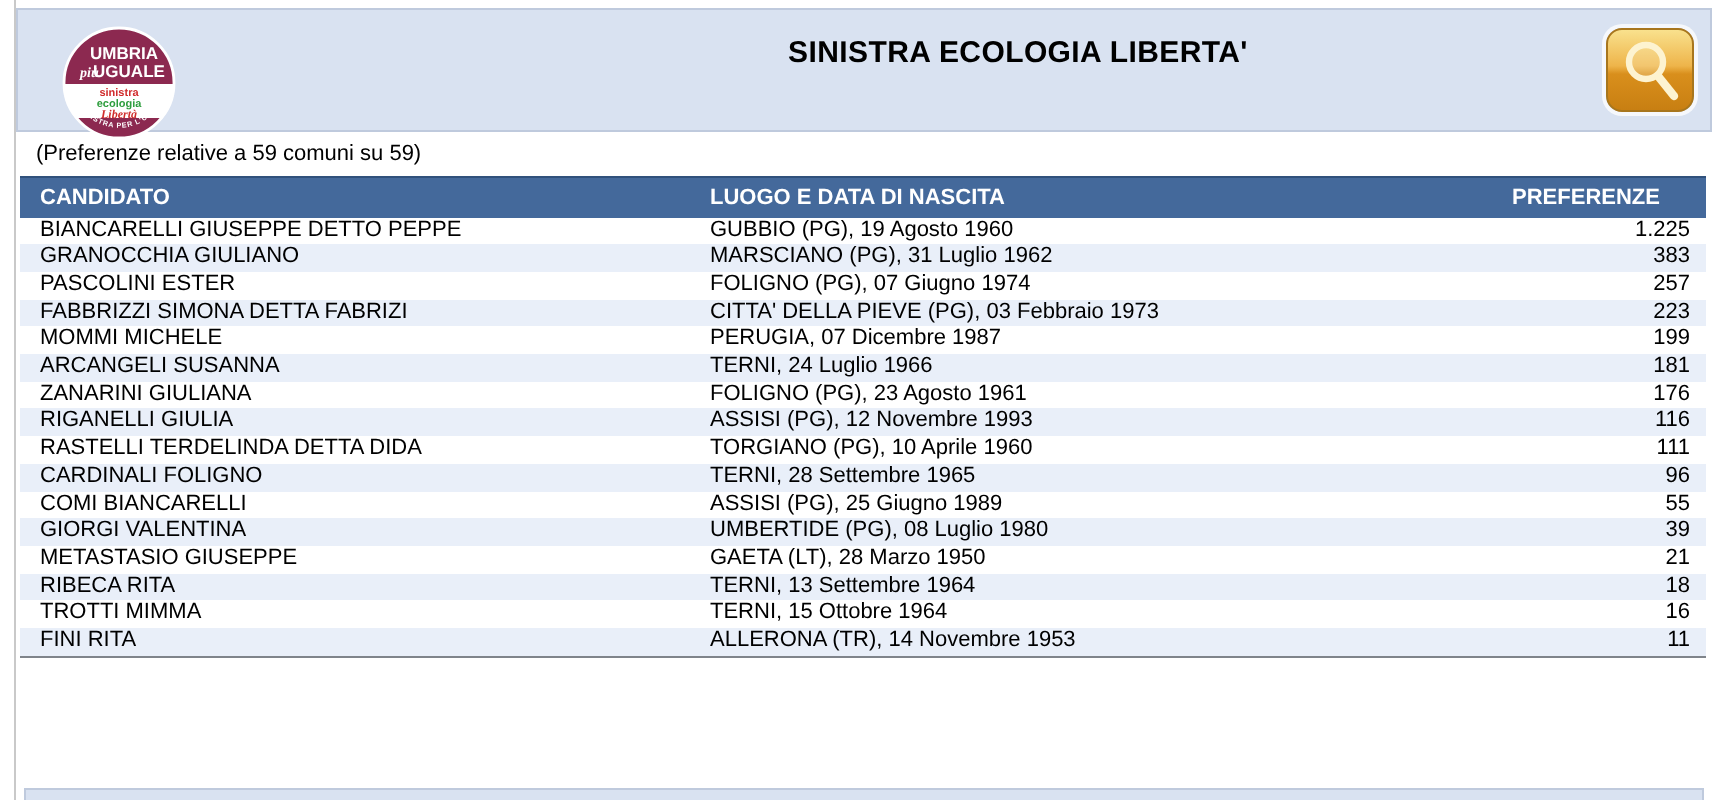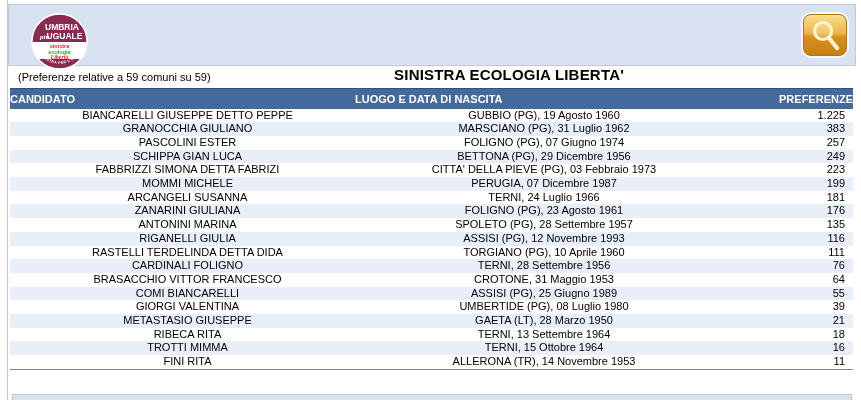--- a/index.html
+++ b/index.html
@@ -6,45 +6,45 @@
   html,body { width:861px; height:400px; background:#ffffff; overflow:hidden;
               font-family:"Liberation Sans", sans-serif; }
   .page-frame { position:absolute; left:7px; top:0; width:1px; height:400px;
                 background:#c9c9c9; }
 
   
   .header-panel { position:absolute; left:8px; top:4px; width:848px; height:62px;
                   background:#d9e2f1; border:1px solid #bfcadd; }
   .page-title { position:absolute; left:500px; top:13px; transform:translateX(-50%);
                 font-size:15px; font-weight:bold; color:#000; letter-spacing:.2px;
-                white-space:nowrap;margin-top:48px; }
+                white-space:nowrap; }
   .search-btn { position:absolute; left:794px; top:9px; width:44px; height:42px;
                 border-radius:8px; border:1px solid #a8761d; cursor:pointer;
                 background:linear-gradient(#f9e18d 0%, #eeb44a 45%, #d98f1c 55%, #c87f12 100%);
                 box-shadow:0 0 0 2px rgba(255,255,255,.75); }
   .search-btn svg { position:absolute; left:3px; top:2px; }
 
   
   .logo { position:absolute; left:22px; top:8px; width:57px; height:57px; }
 
   
   .subtitle { position:absolute; left:18px; top:71px; font-size:11px; color:#000; }
 
   
   .tbl-wrap { position:absolute; left:10px; top:88px; width:843px; }
   table { width:100%; border-collapse:collapse; table-layout:fixed;
           border-bottom:1px solid #7f848b; }
   thead th { background:#44699b; color:#ffffff; font-size:11px; font-weight:bold;
              height:20px; text-align:left; border-top:1px solid #30517c;
              white-space:nowrap; overflow:hidden; }
-  th.c1 { width:345px; }
+  th.c1 { width:345px; padding-left:10px; }
   th.c2 { width:auto; }
-  th.c3 { width:120px; text-align:right; padding-right:0; }
+  th.c3 { width:120px; text-align:center; padding-right:0; }
   tbody td { font-size:11px; color:#000; height:13.7px; line-height:13.7px;
-             white-space:nowrap; overflow:hidden; background:#ffffff;text-align:center; }
+             white-space:nowrap; overflow:hidden; background:#ffffff; }
   tbody td:first-child { padding-left:10px; }
   tbody td:last-child  { text-align:right; padding-right:8px; }
   tbody tr:nth-child(even) td { background:#e9eff9; }
 
   
   .next-panel { position:absolute; left:12px; top:394px; width:840px; height:12px;
                 background:#d9e2f1; border:1px solid #bfcadd; }
 </style>
 </head>
 <body>
@@ -107,68 +107,53 @@
           <td>GRANOCCHIA GIULIANO</td>
           <td>MARSCIANO (PG), 31 Luglio 1962</td>
           <td>383</td>
         </tr>
         <tr>
           <td>PASCOLINI ESTER</td>
           <td>FOLIGNO (PG), 07 Giugno 1974</td>
           <td>257</td>
         </tr>
         <tr>
-          <td>SCHIPPA GIAN LUCA</td>
-          <td>BETTONA (PG), 29 Dicembre 1956</td>
-          <td>249</td>
-        </tr>
-        <tr>
           <td>FABBRIZZI SIMONA DETTA FABRIZI</td>
           <td>CITTA' DELLA PIEVE (PG), 03 Febbraio 1973</td>
           <td>223</td>
         </tr>
         <tr>
           <td>MOMMI MICHELE</td>
           <td>PERUGIA, 07 Dicembre 1987</td>
           <td>199</td>
         </tr>
         <tr>
           <td>ARCANGELI SUSANNA</td>
           <td>TERNI, 24 Luglio 1966</td>
           <td>181</td>
         </tr>
         <tr>
           <td>ZANARINI GIULIANA</td>
           <td>FOLIGNO (PG), 23 Agosto 1961</td>
           <td>176</td>
         </tr>
         <tr>
-          <td>ANTONINI MARINA</td>
-          <td>SPOLETO (PG), 28 Settembre 1957</td>
-          <td>135</td>
-        </tr>
-        <tr>
           <td>RIGANELLI GIULIA</td>
           <td>ASSISI (PG), 12 Novembre 1993</td>
           <td>116</td>
         </tr>
         <tr>
           <td>RASTELLI TERDELINDA DETTA DIDA</td>
           <td>TORGIANO (PG), 10 Aprile 1960</td>
           <td>111</td>
         </tr>
         <tr>
           <td>CARDINALI FOLIGNO</td>
-          <td>TERNI, 28 Settembre 1956</td>
-          <td>76</td>
-        </tr>
-        <tr>
-          <td>BRASACCHIO VITTOR FRANCESCO</td>
-          <td>CROTONE, 31 Maggio 1953</td>
-          <td>64</td>
+          <td>TERNI, 28 Settembre 1965</td>
+          <td>96</td>
         </tr>
         <tr>
           <td>COMI BIANCARELLI</td>
           <td>ASSISI (PG), 25 Giugno 1989</td>
           <td>55</td>
         </tr>
         <tr>
           <td>GIORGI VALENTINA</td>
           <td>UMBERTIDE (PG), 08 Luglio 1980</td>
           <td>39</td>

